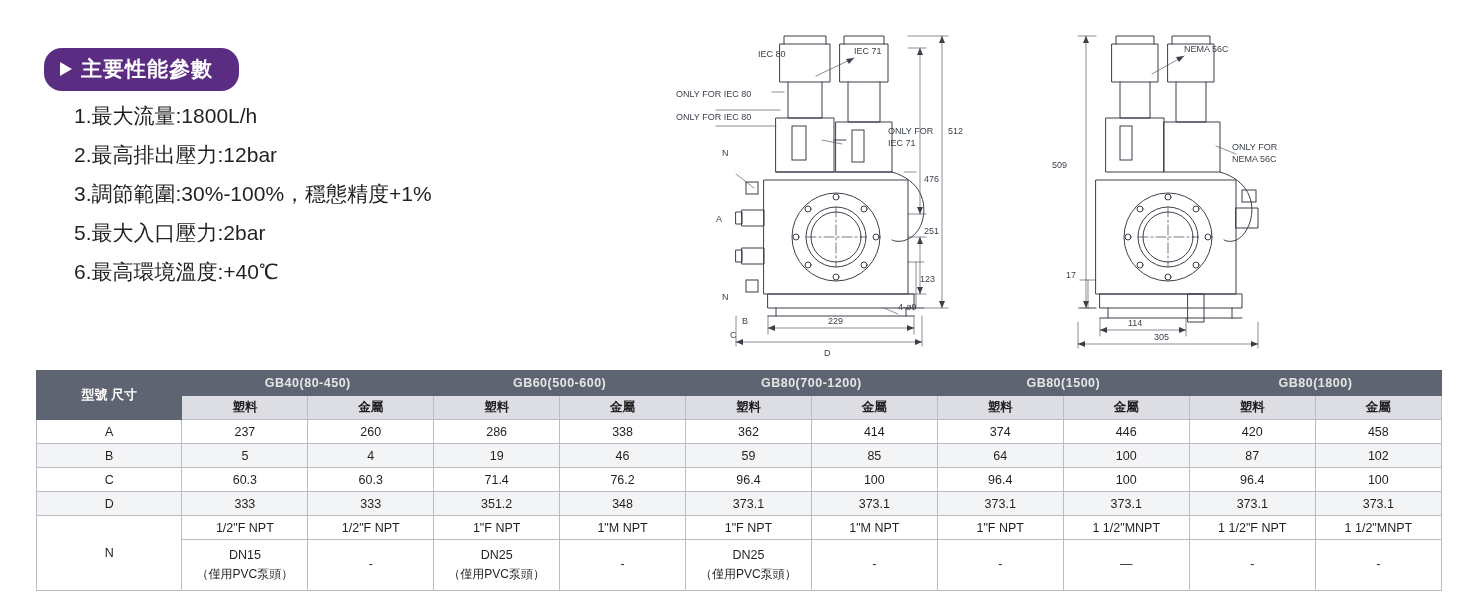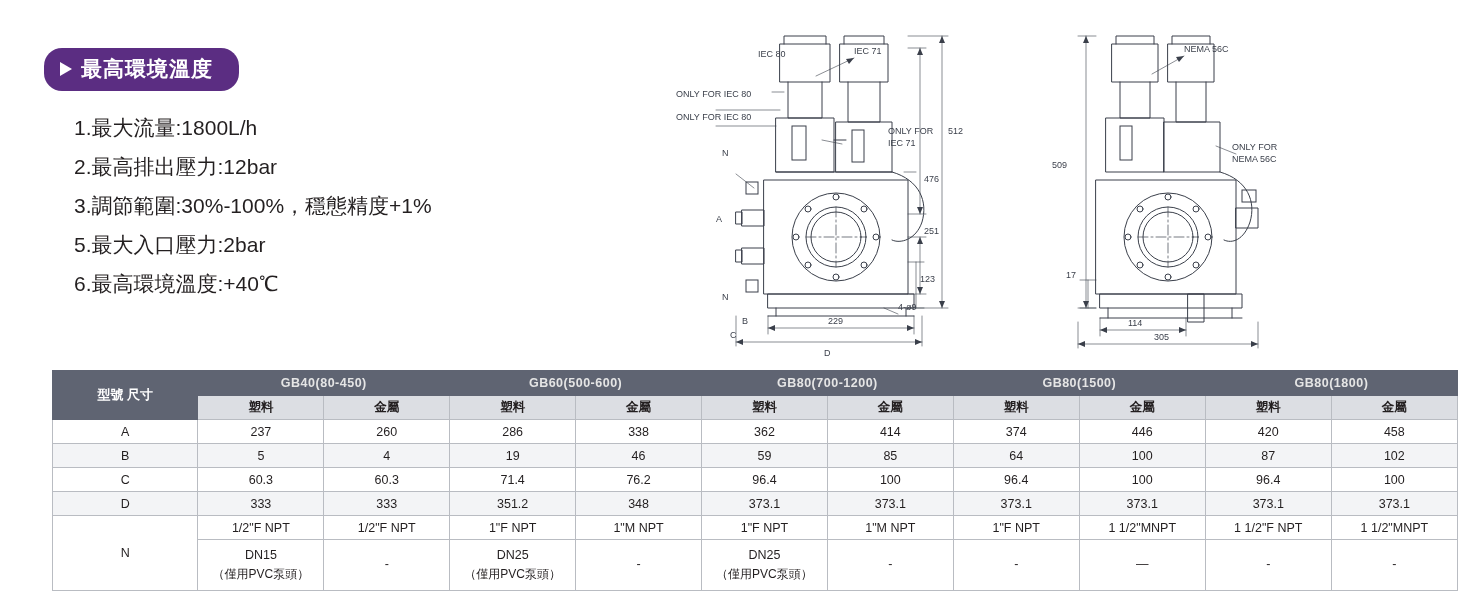--- a/index.html
+++ b/index.html
@@ -41,21 +41,21 @@
     letter-spacing: 1px;
   }
   .spec-header .tri {
     width: 0; height: 0;
     border-left: 12px solid #ffffff;
     border-top: 7px solid transparent;
     border-bottom: 7px solid transparent;
     margin-right: 9px;
   }
   .spec-list {
-    margin-top: 26px;
+    margin-top: 14px;
     padding-left: 30px;
   }
   .spec-item {
     font-size: 21px;
     line-height: 1.0;
     color: #231f20;
     margin-bottom: 18px;
     white-space: nowrap;
   }
 
@@ -65,21 +65,21 @@
     left: 676px;
     top: 22px;
     width: 790px;
     height: 340px;
   }
   #drawing svg { display: block; }
 
   
   #spec-table {
     position: absolute;
-    left: 52px;
+    left: 36px;
     top: 370px;
     width: 1406px;
     border-collapse: collapse;
     font-size: 12.5px;
     color: #231f20;
   }
   #spec-table td, #spec-table th {
     border: 1px solid #b9bcc2;
     text-align: center;
     vertical-align: middle;
@@ -120,21 +120,21 @@
   .sub { display:block; font-size: 12px; }
 </style>
 </head>
 <body>
 
 <div id="page">
 
   <div id="spec-panel">
     <div class="spec-header">
       <span class="tri"></span>
-      <span>最高環境溫度</span>
+      <span>主要性能參數</span>
     </div>
     <div class="spec-list">
       <div class="spec-item">1.最大流量:1800L/h</div>
       <div class="spec-item">2.最高排出壓力:12bar</div>
       <div class="spec-item">3.調節範圍:30%-100%，穩態精度+1%</div>
       <div class="spec-item">5.最大入口壓力:2bar</div>
       <div class="spec-item">6.最高環境溫度:+40℃</div>
     </div>
   </div>
 

